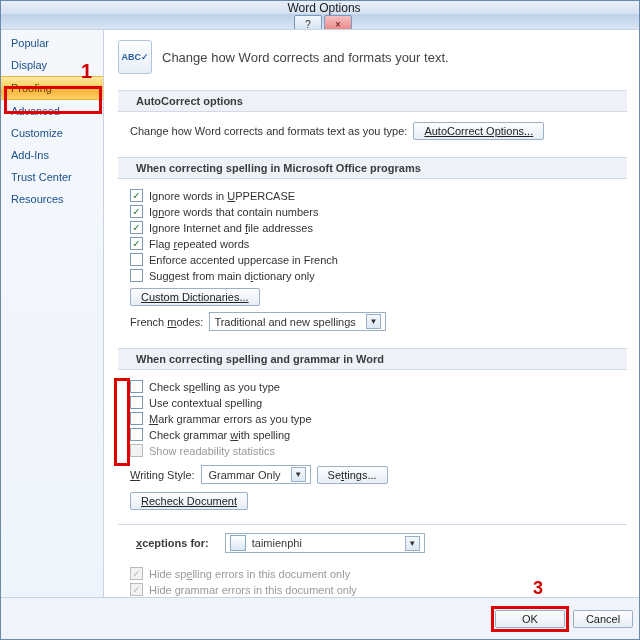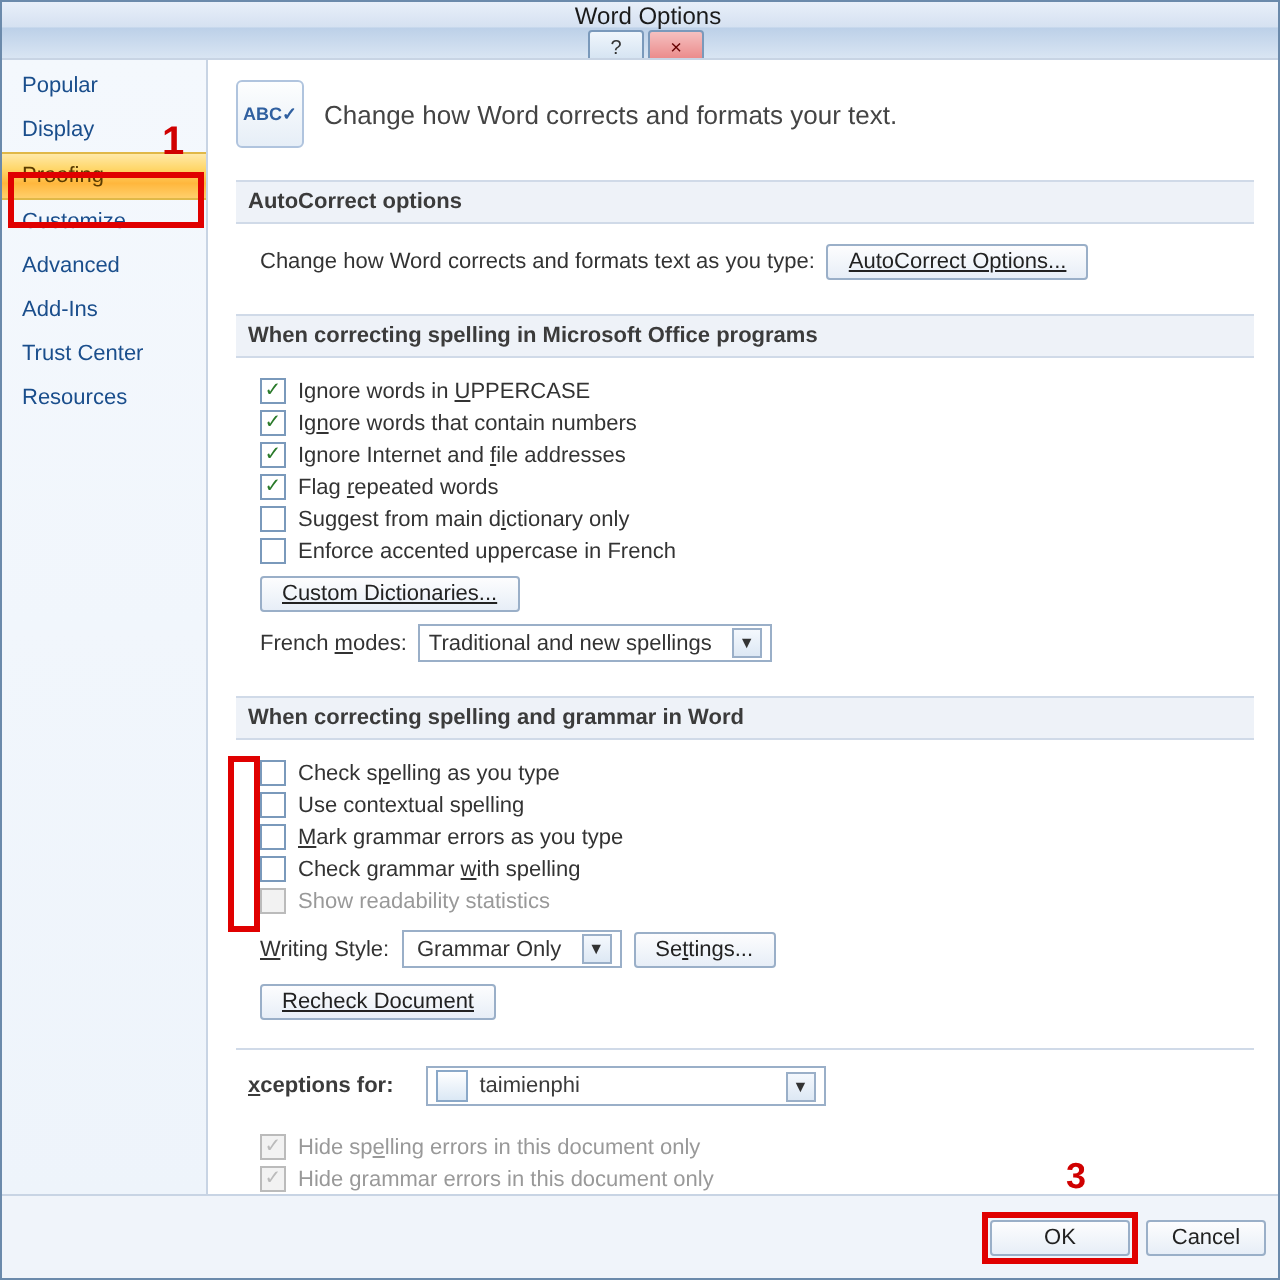--- a/index.html
+++ b/index.html
@@ -85,21 +85,21 @@
     display:flex;align-items:center;justify-content:center;
     color:#3060a0; font-weight:bold;
     text-align:right;
   }
   .header-text { font-size:13px; color:#444;}
   .group-hdr {
     font-size:11px; font-weight:bold; color:#3b3b3b;
     background: #eef2f8;
     border-top:1px solid #d0dae8;
     border-bottom:1px solid #d0dae8;
-    padding:4px 6px;
+    padding:4px 18px;
     margin: 0 0 10px 0;
   }
   .group-body { padding: 0 6px 14px 12px; color:#333;}
   .row { display:flex; align-items:center; gap:6px; margin:3px 0;}
   .btn {
     border:1px solid #9aafc8;
     background: linear-gradient(#fdfdfe,#e7eef7);
     padding:2px 10px;
     font-size:11px;
     border-radius:2px;
@@ -173,22 +173,22 @@
     </div>
   </div>
 
   <div class="body-row">
     <div class="sidebar" id="sidebar">
       <div class="callout-1"></div>
       <div class="num1">1</div>
     <div class="side-item">Popular</div>
         <div class="side-item">Display</div>
         <div class="side-item selected">Proofing</div>
+        <div class="side-item">Advanced</div>
         <div class="side-item">Customize</div>
-        <div class="side-item">Advanced</div>
         <div class="side-item">Add-Ins</div>
         <div class="side-item">Trust Center</div>
         <div class="side-item">Resources</div>
       </div>
 
     <div class="content">
       <div class="header-row">
         <div class="big-icon">
             <span>ABC✓</span>
           </div>
@@ -217,25 +217,25 @@
             <div class="check">
               <span class="cbx">✓</span>
               <span><span>Ignore Internet and </span><span class="und">f</span><span>ile addresses</span></span>
             </div>
             <div class="check">
               <span class="cbx">✓</span>
               <span><span>Flag </span><span class="und">r</span><span>epeated words</span></span>
             </div>
             <div class="check">
               <span class="cbx"></span>
+              <span><span>Enforce accented uppercase in French</span><span class="und"></span><span></span></span>
+            </div>
+            <div class="check">
+              <span class="cbx"></span>
               <span><span>Suggest from main d</span><span class="und">i</span><span>ctionary only</span></span>
-            </div>
-            <div class="check">
-              <span class="cbx"></span>
-              <span><span>Enforce accented uppercase in French</span><span class="und"></span><span></span></span>
             </div>
           </div>
         <div style="margin:6px 0;">
           <button class="btn"><span class="und">Custom Dictionaries...</span></button>
         </div>
         <div class="row">
           <span><span>French </span><span class="und">m</span><span>odes:</span></span>
           <span class="select">
             <span>Traditional and new spellings</span>
             <span class="arrow">▼</span>

